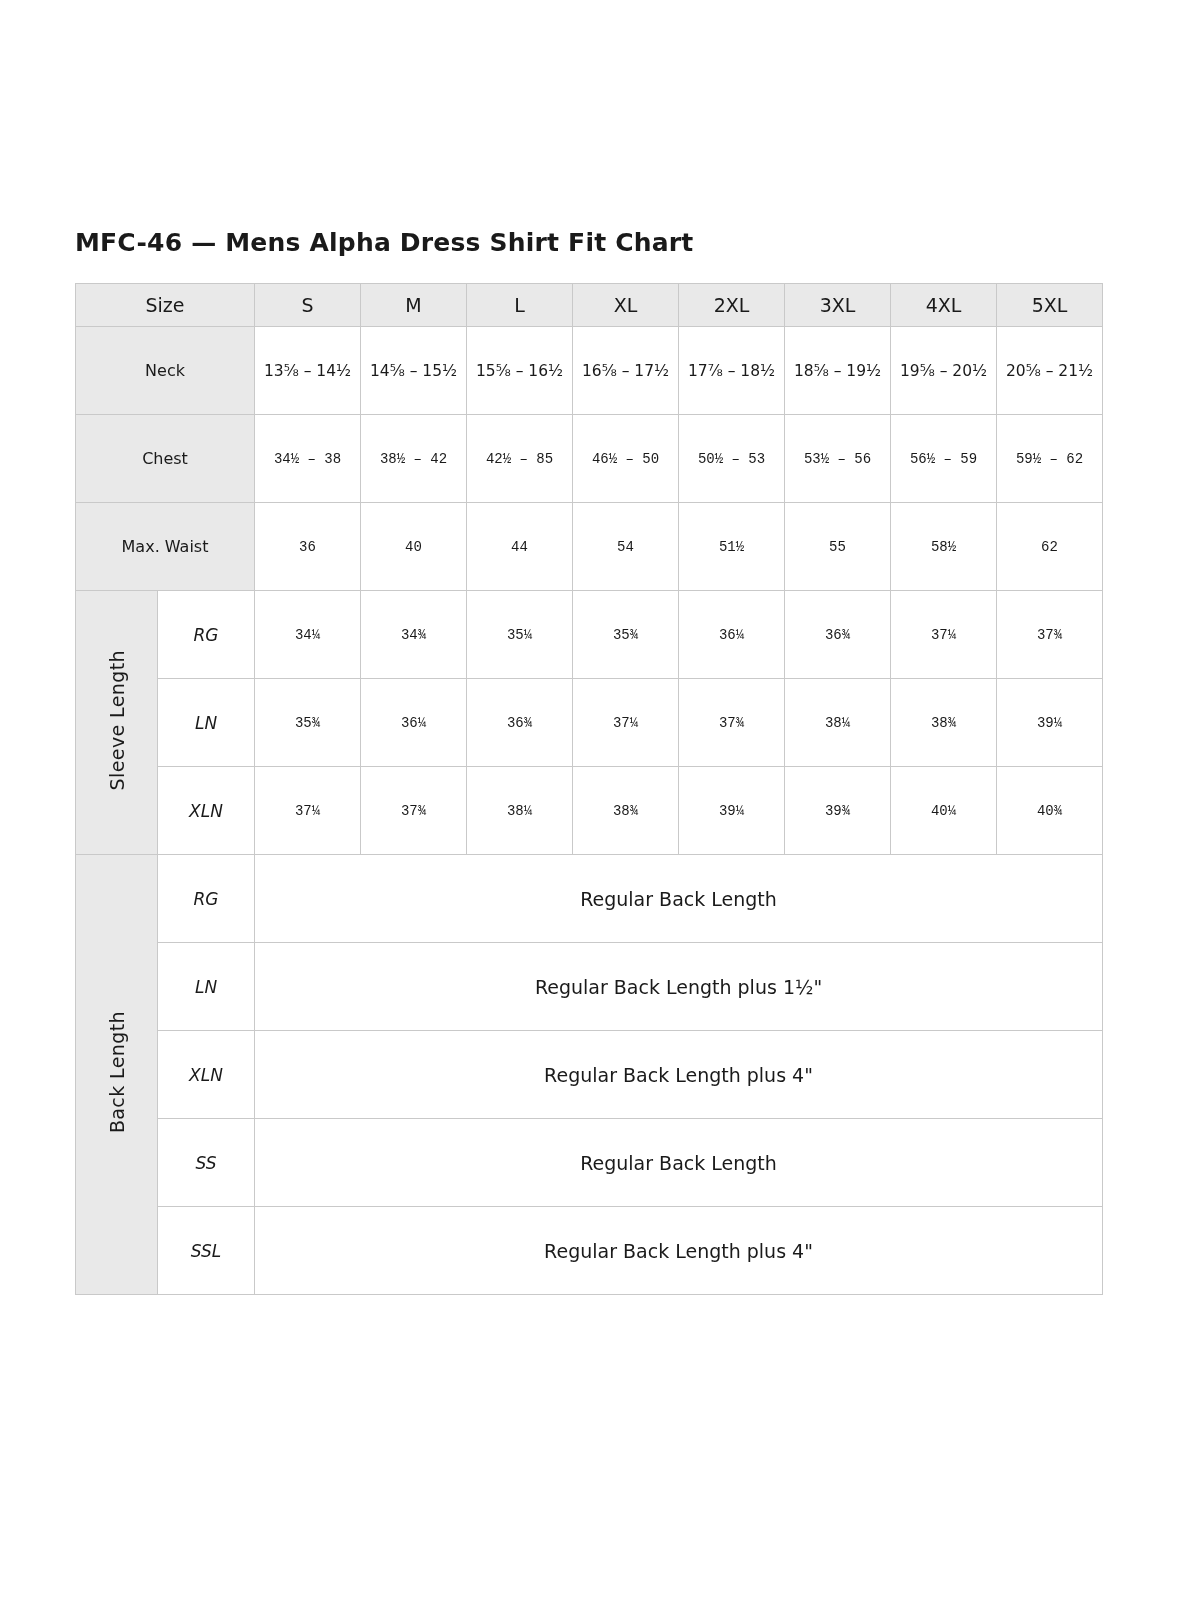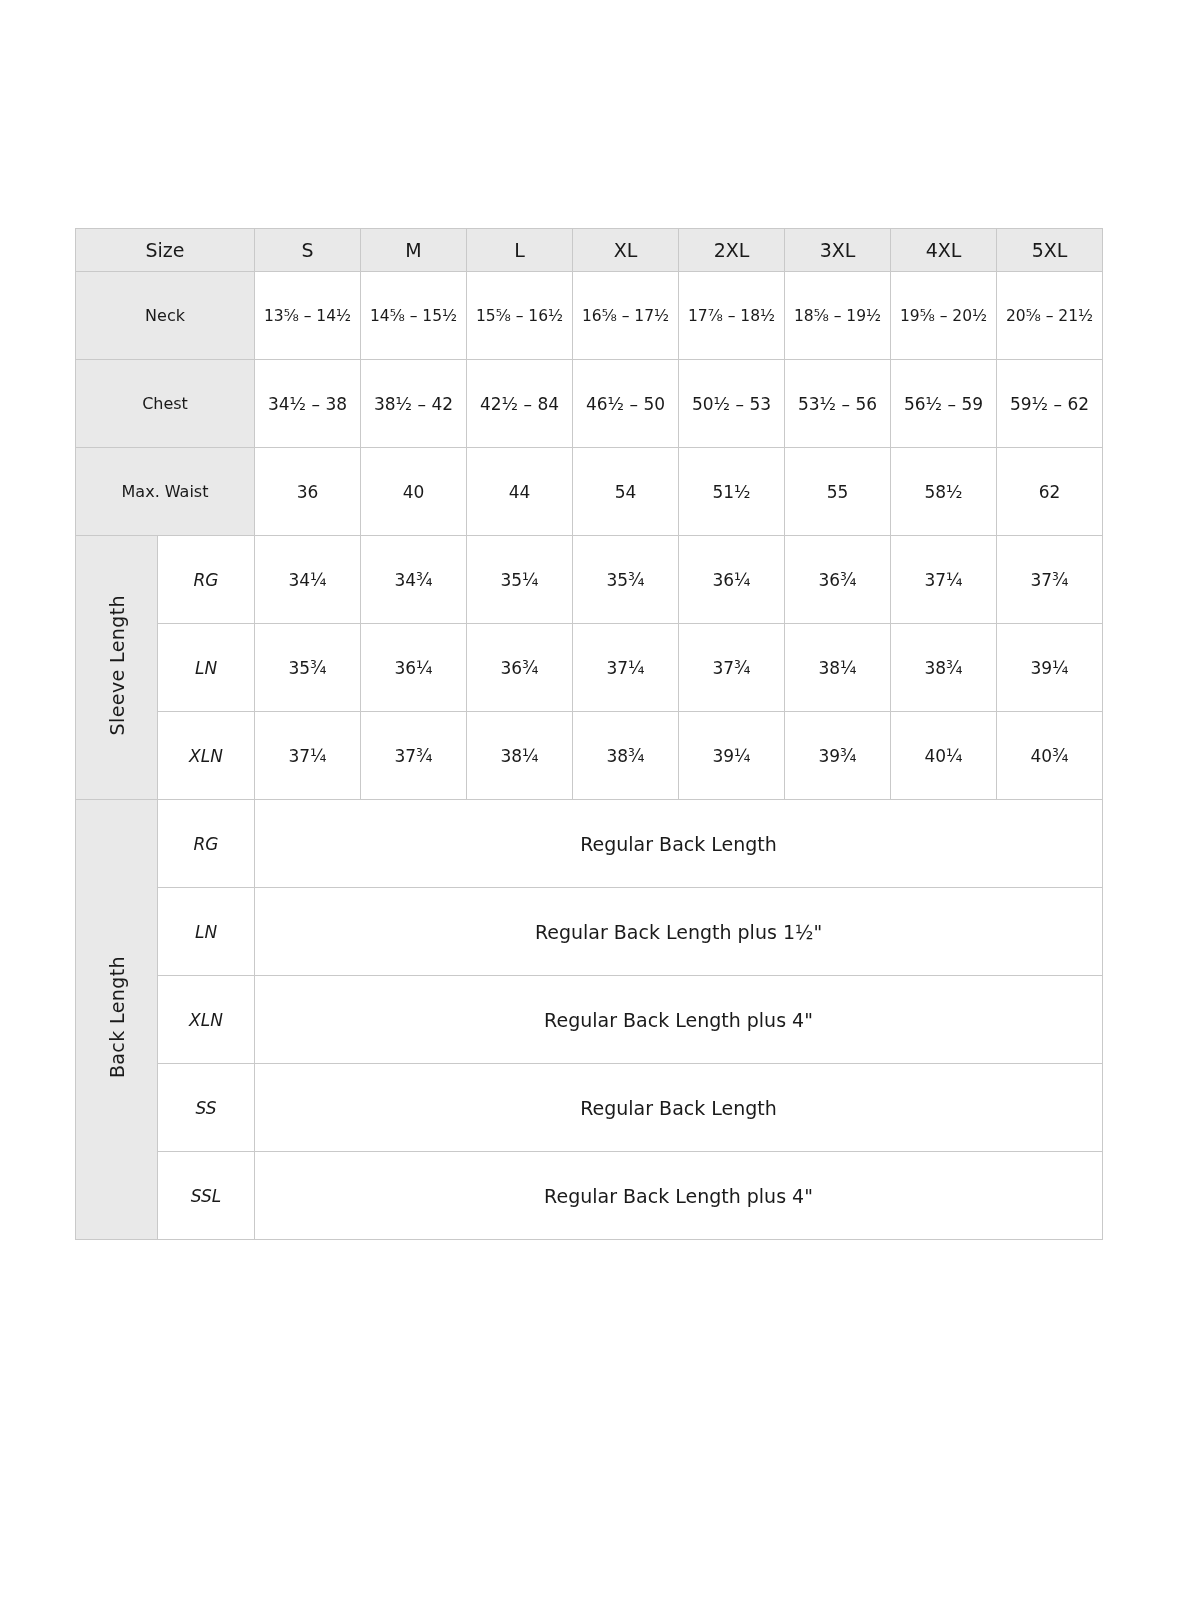--- a/index.html
+++ b/index.html
@@ -70,38 +70,40 @@
     width: 82px;
   }
   .vertlabel .vtext {
     writing-mode: vertical-rl;
     transform: rotate(180deg);
     display: inline-block;
     white-space: nowrap;
     letter-spacing: 0.4px;
   }
   .val {
-    font-size: 17px;
+    font-size: 14px;
+    font-family: Liberation Mono, monospace;
   }
   .val-sm {
     font-size: 15.5px;
     margin-left: 16px;
   }
   .bigrow { height: 88px; }
   .medrow { height: 88px; }
   .backrow { height: 88px; }
   .back-text {
     font-size: 19px;
   }
 </style>
 </head>
 <body>
 
 <div class="page">
 
+  <div class="title">MFC-46 — Mens Alpha Dress Shirt Fit Chart</div>
 
   <table class="fit-chart">
     <colgroup>
       <col style="width:82px">
       <col style="width:97px">
       <col style="width:106px">
       <col style="width:106px">
       <col style="width:106px">
       <col style="width:106px">
       <col style="width:106px">
@@ -133,21 +135,21 @@
         <td class="val-sm">17⅞ – 18½</td>
         <td class="val-sm">18⅝ – 19½</td>
         <td class="val-sm">19⅝ – 20½</td>
         <td class="val-sm">20⅝ – 21½</td>
       </tr>
 
       <tr class="bigrow">
         <td class="rowlabel" colspan="2">Chest</td>
         <td class="val">34½ – 38</td>
         <td class="val">38½ – 42</td>
-        <td class="val">42½ – 84</td>
+        <td class="val">42½ – 85</td>
         <td class="val">46½ – 50</td>
         <td class="val">50½ – 53</td>
         <td class="val">53½ – 56</td>
         <td class="val">56½ – 59</td>
         <td class="val">59½ – 62</td>
       </tr>
 
       <tr class="bigrow">
         <td class="rowlabel" colspan="2">Max. Waist</td>
         <td class="val">36</td>

